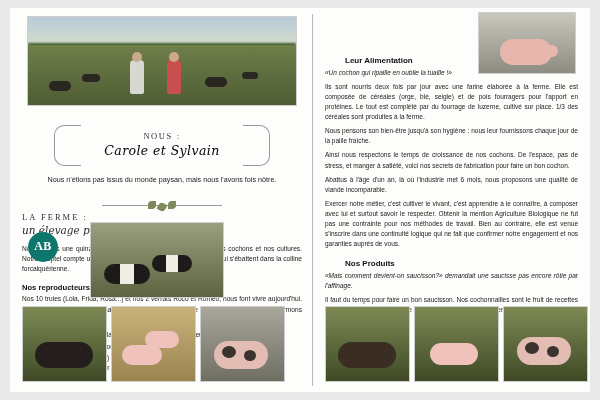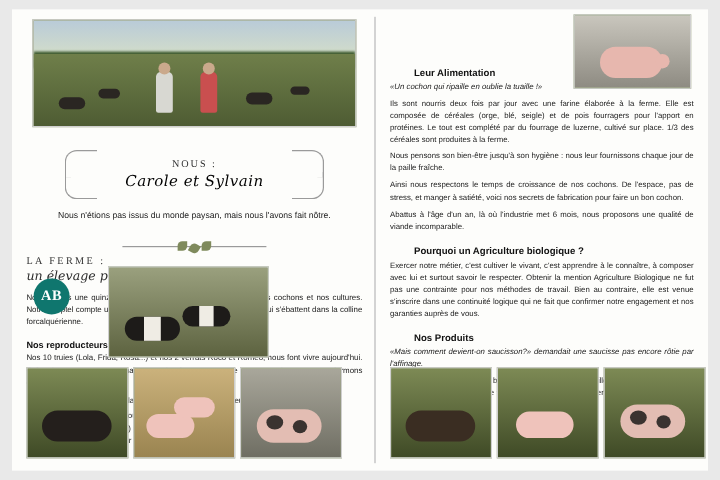--- a/index.html
+++ b/index.html
@@ -405,21 +405,21 @@
 
       <div class="frame-title">
         <span class="corner c-tl"></span>
         <span class="corner c-tr"></span>
         <span class="corner c-bl"></span>
         <span class="corner c-br"></span>
         <div class="nous-label">NOUS :</div>
         <div class="script">Carole et Sylvain</div>
       </div>
 
-      <div class="intro-line">Nous n'étions pas issus du monde paysan, mais nous l'avons fait nôtre.</div>
+      <div class="intro-line">Nous n'étions pas issus du monde paysan, mais nous l'avons fois nôtre.</div>
 
       <div class="ferme-block">
         <div class="leaf-rule">
           <div class="ln"></div>
           <div class="leaf l1"></div>
           <div class="leaf l2"></div>
           <div class="leaf l3"></div>
         </div>
         <div class="ferme-label">LA FERME :</div>
         <div class="ferme-script">un élevage porcin en plein air en ab</div>
@@ -476,21 +476,20 @@
         <div class="pinkpig"></div>
       </div>
 
       <div class="sec-head right">Leur Alimentation</div>
       <div class="p quote">«Un cochon qui ripaille en oublie la tuaille !»</div>
       <div class="p">Ils sont nourris deux fois par jour avec une farine élaborée à la ferme. Elle est composée de céréales (orge, blé, seigle) et de pois fourragers pour l'apport en protéines. Le tout est complété par du fourrage de luzerne, cultivé sur place. 1/3 des céréales sont produites à la ferme.</div>
       <div class="p">Nous pensons son bien-être jusqu'à son hygiène : nous leur fournissons chaque jour de la paille fraîche.</div>
       <div class="p">Ainsi nous respectons le temps de croissance de nos cochons. De l'espace, pas de stress, et manger à satiété, voici nos secrets de fabrication pour faire un bon cochon.</div>
       <div class="p">Abattus à l'âge d'un an, là où l'industrie met 6 mois, nous proposons une qualité de viande incomparable.</div>
 
-      <div class="sec-head right">Pourquoi un Agriculture biologique ?</div>
       <div class="p">Exercer notre métier, c'est cultiver le vivant, c'est apprendre à le connaître, à composer avec lui et surtout savoir le respecter. Obtenir la mention Agriculture Biologique ne fut pas une contrainte pour nos méthodes de travail. Bien au contraire, elle est venue s'inscrire dans une continuité logique qui ne fait que confirmer notre engagement et nos garanties auprès de vous.</div>
 
       <div class="sec-head right">Nos Produits</div>
       <div class="p quote">«Mais comment devient-on saucisson?» demandait une saucisse pas encore rôtie par l'affinage.</div>
       <div class="p">Il faut du temps pour faire un bon saucisson. Nos cochonnailles sont le fruit de recettes patiemment élaborées afin de vous offrir des produits fermiers de qualité au goût franc et marqué.</div>
 
       <div class="strip" style="left:12px;">
         <div class="photo cell">
           <div class="bg-grass"></div>
           <div class="blackpig" style="background:#3a2d22;"></div>

